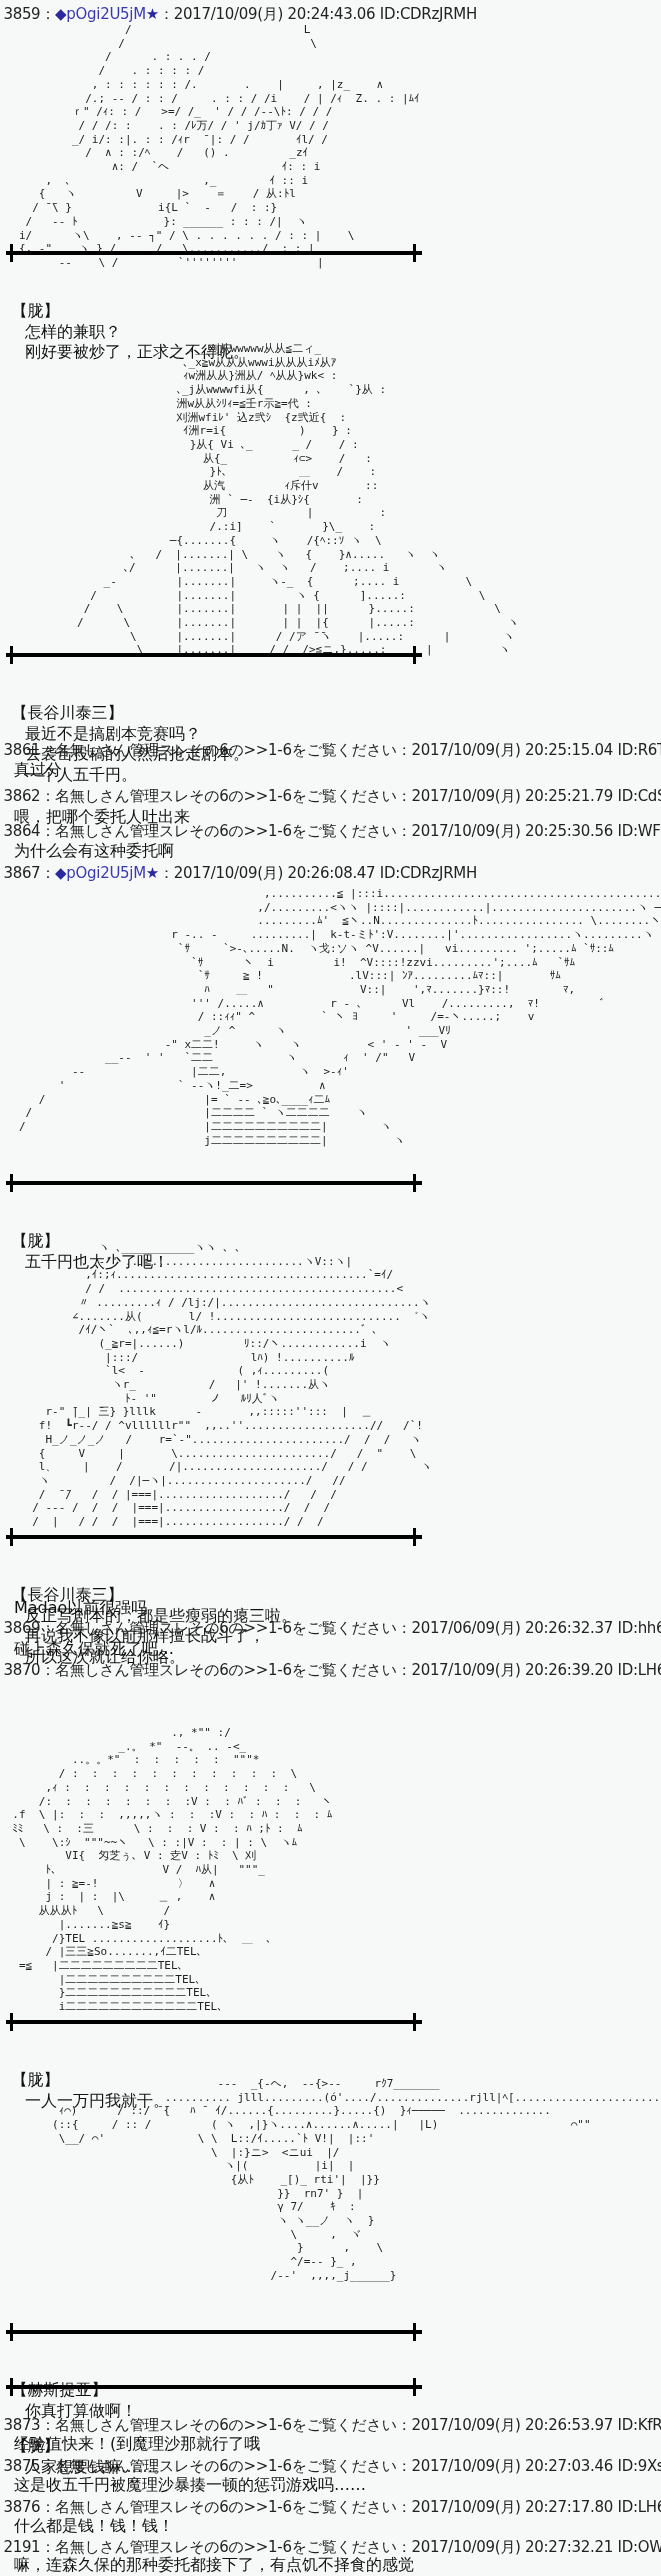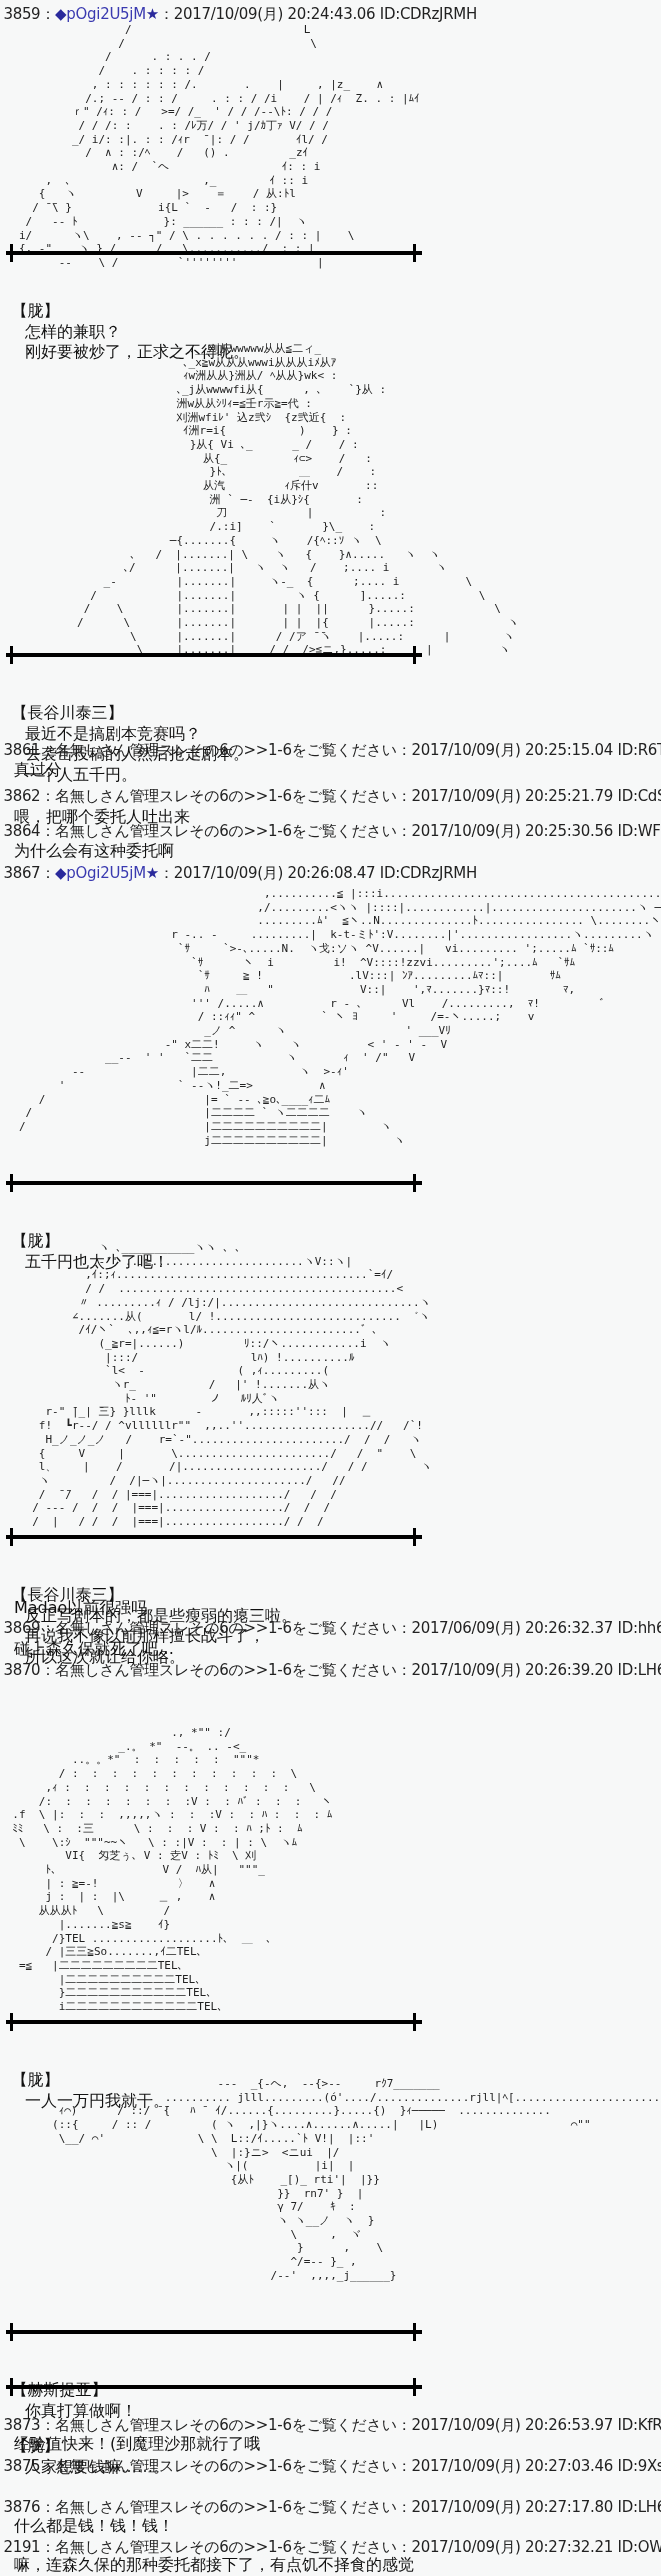--- a/index.html
+++ b/index.html
@@ -252,20 +252,21 @@
   </div>
 
   <div class="abs post-header" style="top:2416px;">
     <span>3873</span><span>：</span><span>名無しさん管理スレその6の&gt;&gt;1-6をご覧ください</span><span>：</span><span>2017/10/09(月) 20:26:53.97</span> <span>ID:KfRI1K17</span>
   </div>
   <div class="abs post-body" style="top:2434px;">经验值快来！(到魔理沙那就行了哦</div>
 
   <div class="abs post-header" style="top:2457px;">
     <span>3875</span><span>：</span><span>名無しさん管理スレその6の&gt;&gt;1-6をご覧ください</span><span>：</span><span>2017/10/09(月) 20:27:03.46</span> <span>ID:9XsmR28P</span>
   </div>
+  <div class="abs post-body" style="top:2475px;">这是收五千円被魔理沙暴揍一顿的惩罚游戏吗……</div>
 
   <div class="abs post-header" style="top:2498px;">
     <span>3876</span><span>：</span><span>名無しさん管理スレその6の&gt;&gt;1-6をご覧ください</span><span>：</span><span>2017/10/09(月) 20:27:17.80</span> <span>ID:LH6IGgWE</span>
   </div>
   <div class="abs post-body" style="top:2516px;">什么都是钱！钱！钱！</div>
 
   <div class="abs post-header" style="top:2538px;">
     <span>2191</span><span>：</span><span>名無しさん管理スレその6の&gt;&gt;1-6をご覧ください</span><span>：</span><span>2017/10/09(月) 20:27:32.21</span> <span>ID:OWc6etuV</span>
   </div>
   <div class="abs post-body" style="top:2555px;">嘛，连森久保的那种委托都接下了，有点饥不择食的感觉</div>

